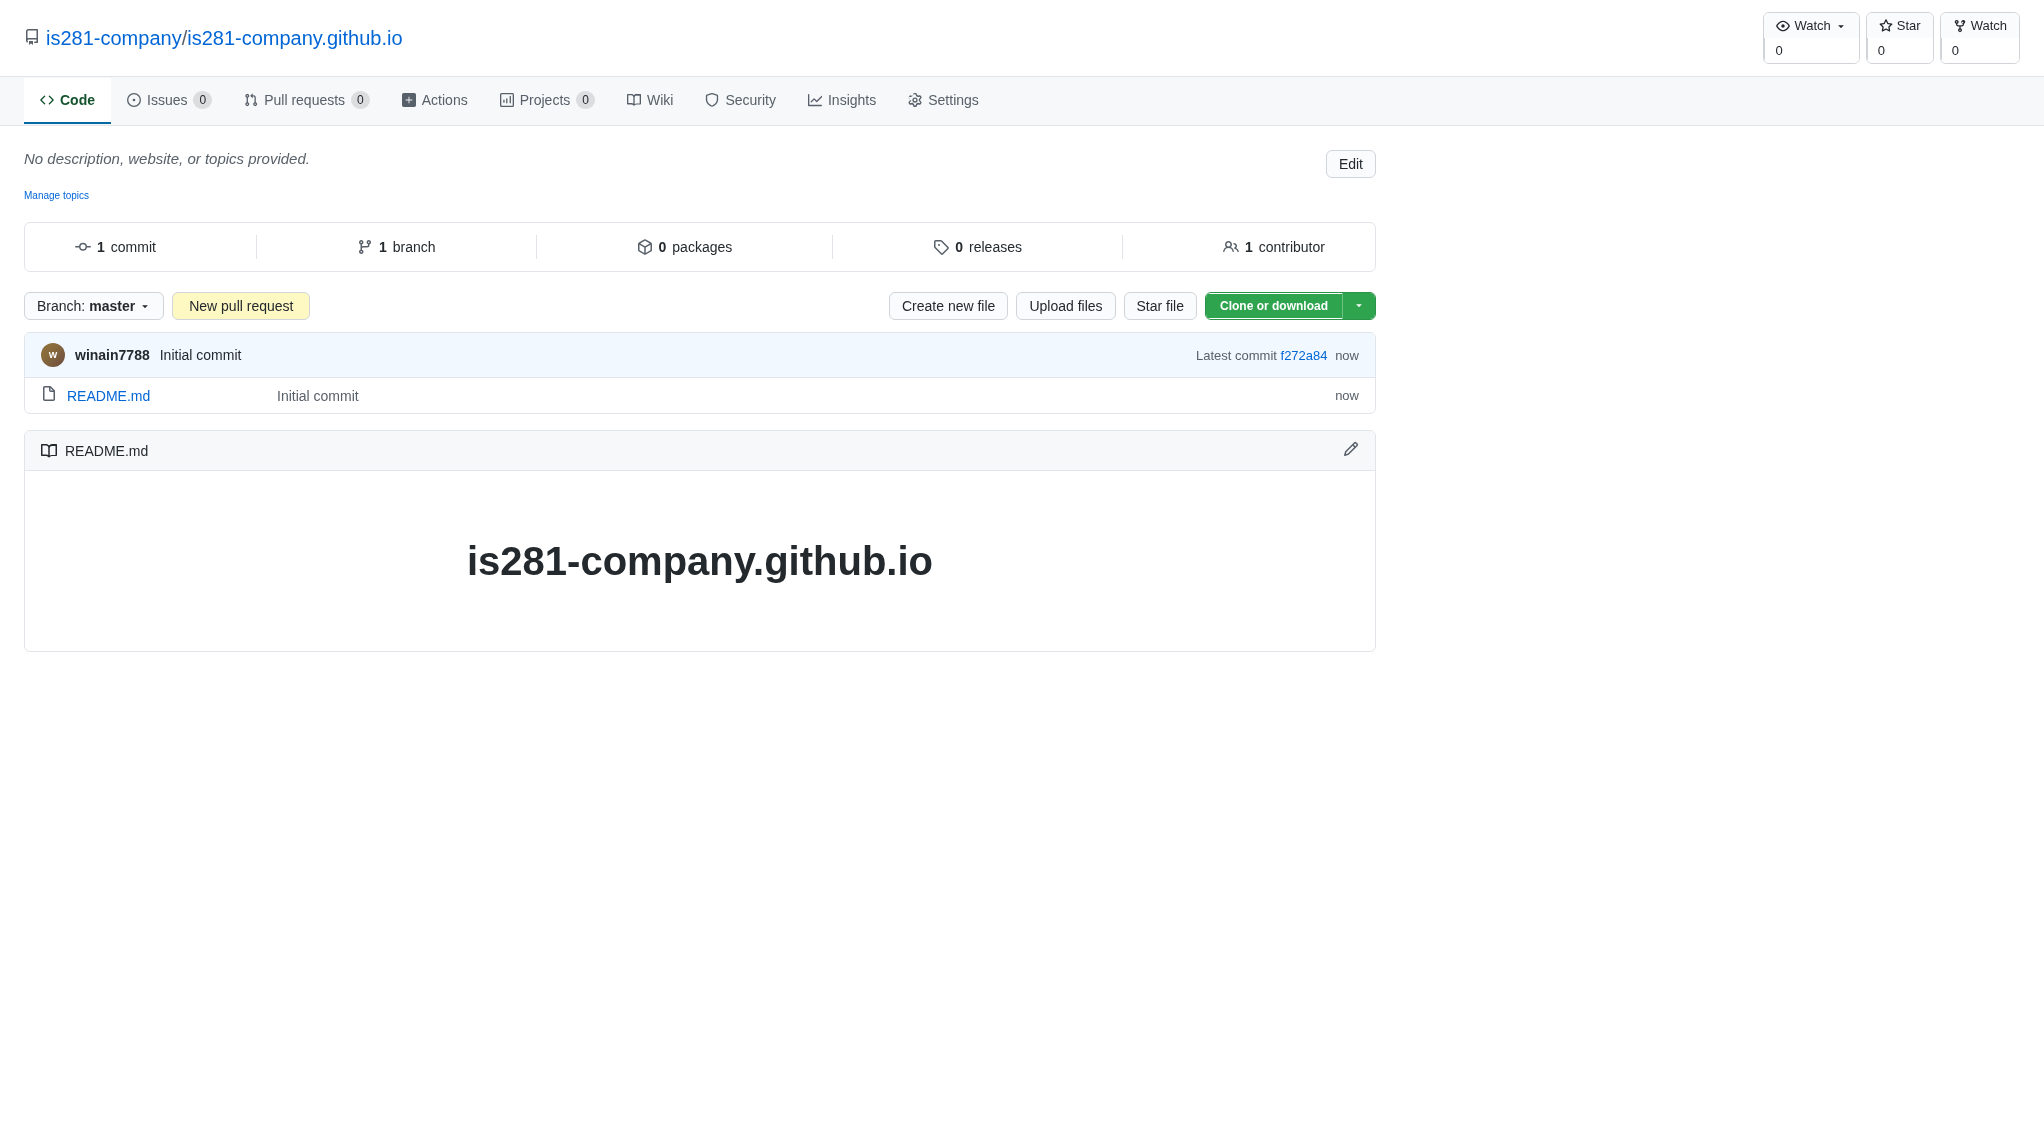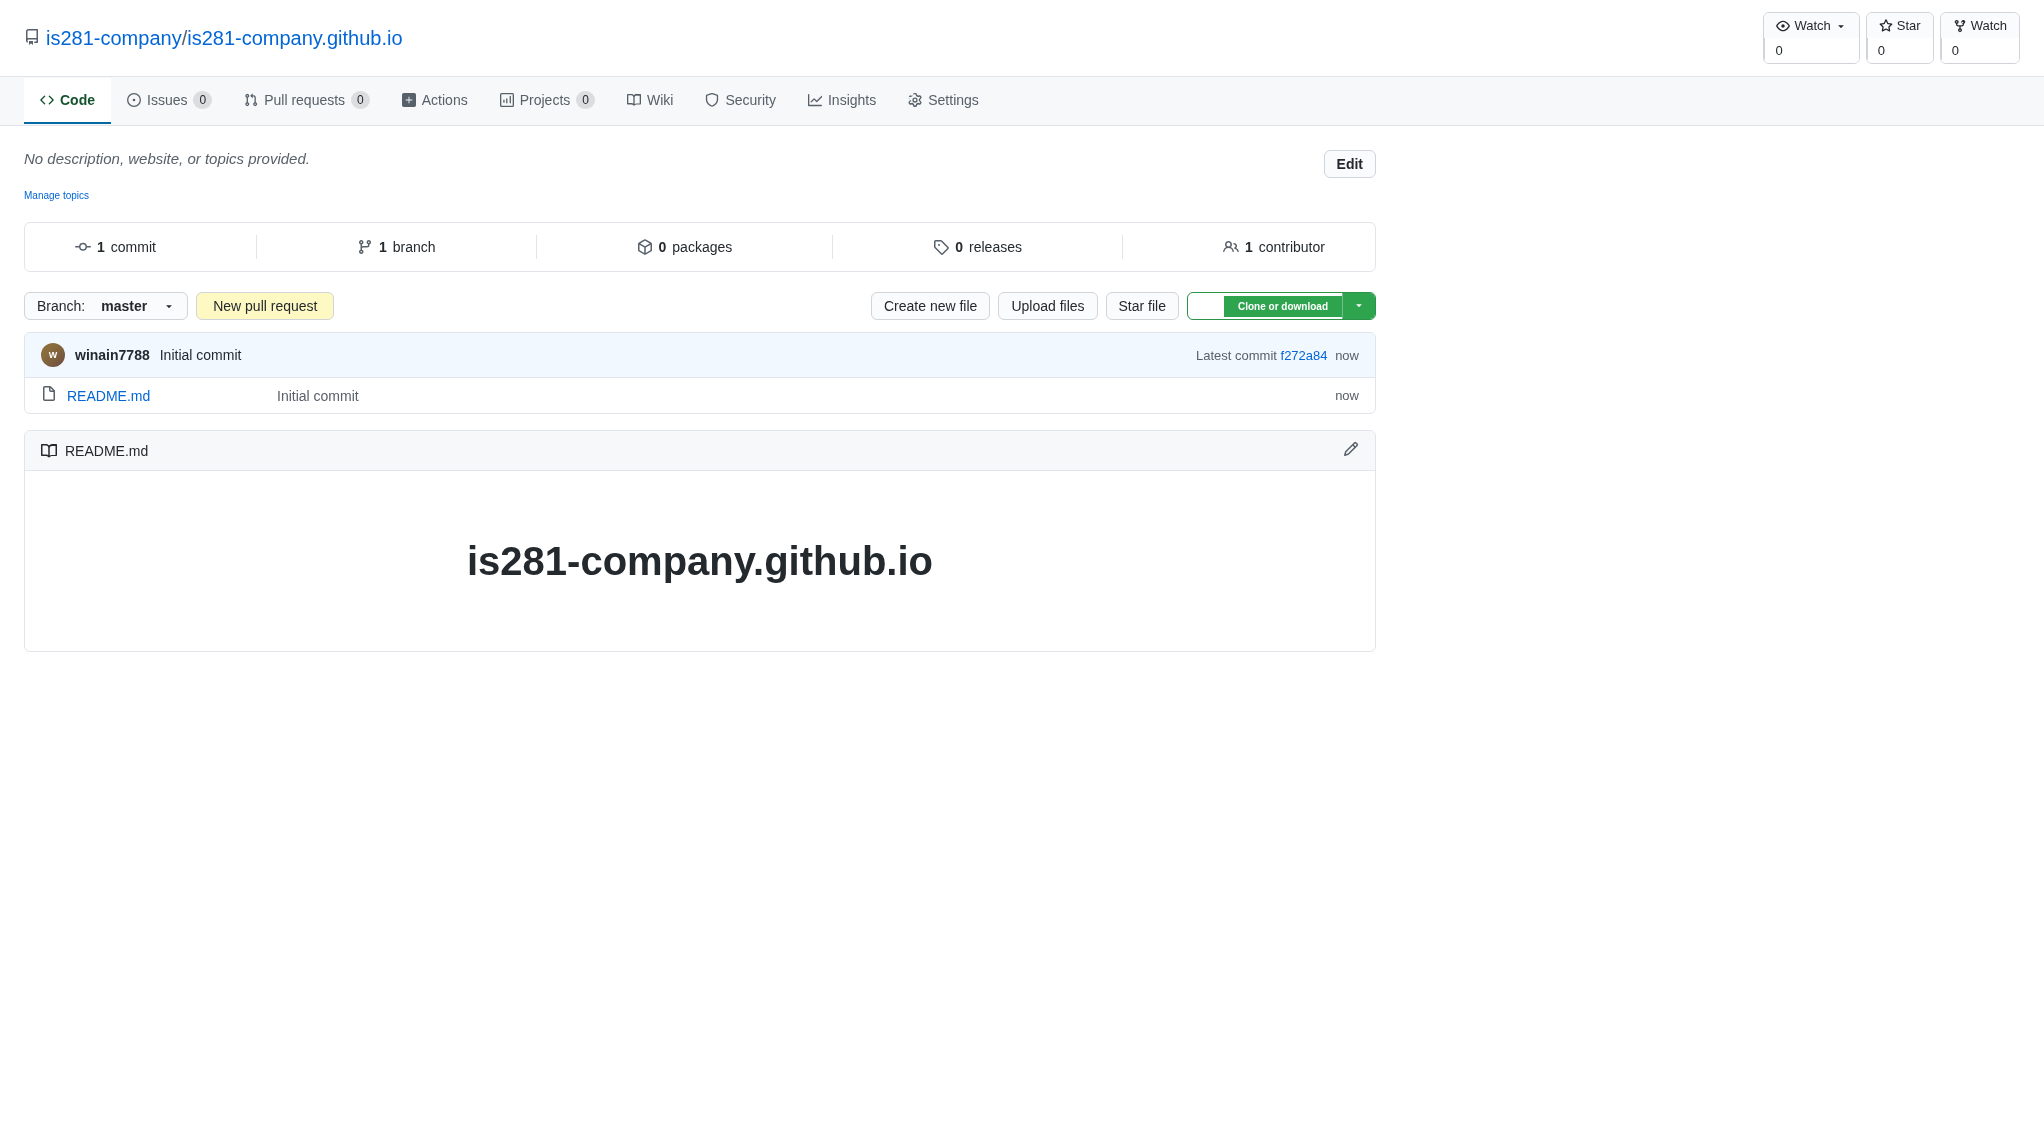--- a/index.html
+++ b/index.html
@@ -65,21 +65,20 @@
     }
     .description-text { color: #586069; font-style: italic; font-size: 15px; }
     .edit-btn {
       padding: 5px 12px;
       border: 1px solid #d1d5da;
       border-radius: 6px;
       background: #fafbfc;
       cursor: pointer;
       font-size: 14px;
       color: #24292e;
-      font-weight: bold;
     }
     .manage-topics-link { color: #0366d6; font-size: 10px; cursor: pointer; text-decoration: none; }
 
     
     .stats-bar {
       display: flex;
       align-items: center;
       justify-content: space-around;
       border: 1px solid #e1e4e8;
       border-radius: 6px;
@@ -111,21 +110,21 @@
     .branch-btn {
       padding: 5px 12px;
       border: 1px solid #d1d5da;
       border-radius: 6px;
       background: #fafbfc;
       cursor: pointer;
       font-size: 14px;
       color: #24292e;
       display: flex;
       align-items: center;
-      gap: 16px;
+      gap: 4px;
     }
     .new-pr-btn {
       padding: 5px 16px;
       border: 1px solid #d1d5da;
       border-radius: 6px;
       background: #fef9c3;
       cursor: pointer;
       font-size: 14px;
       color: #24292e;
     }
@@ -144,24 +143,23 @@
       gap: 0;
       border-radius: 6px;
       overflow: hidden;
       border: 1px solid #2b9348;
     }
     .clone-btn-main {
       padding: 5px 14px;
       background: #2ea44f;
       border: none;
       color: #fff;
-      font-size: 10px;
+      font-size: 12px;
       cursor: pointer;
       font-weight: 600;
-      margin-left: 36px;
     }
     .clone-btn-caret {
       padding: 5px 10px;
       background: #2ea44f;
       border: none;
       border-left: 1px solid rgba(255,255,255,0.3);
       color: #fff;
       font-size: 14px;
       cursor: pointer;
     }

